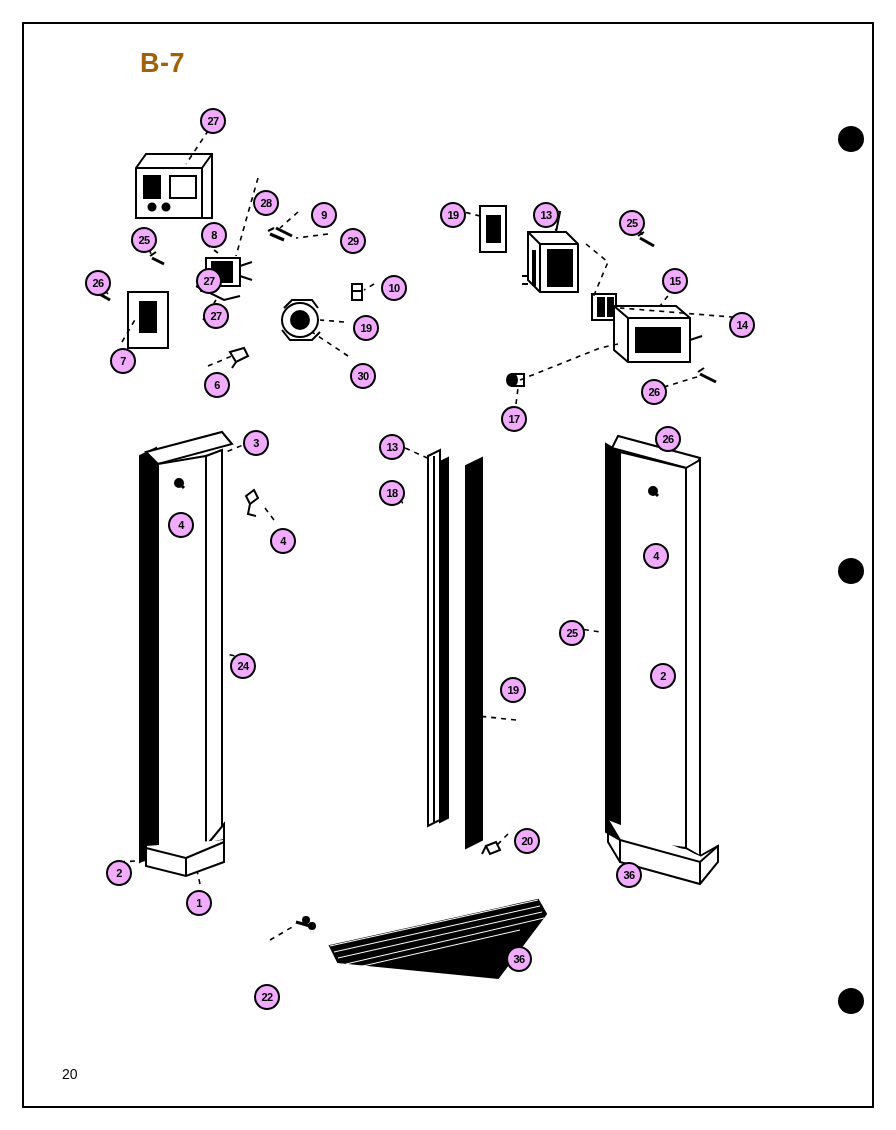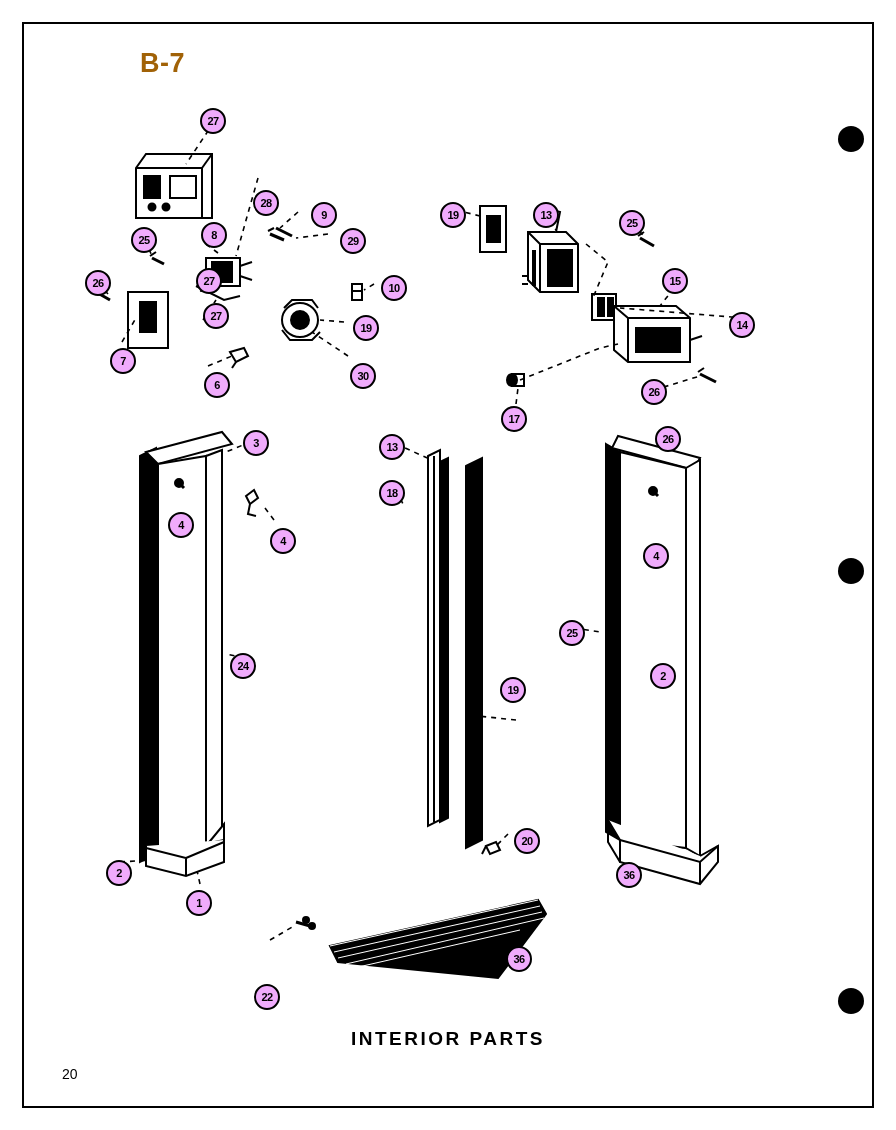--- a/index.html
+++ b/index.html
@@ -341,16 +341,15 @@
   <div class="callout" style="left:106px;  top:860px;">2</div>
   <div class="callout" style="left:616px;  top:862px;">36</div>
   <div class="callout" style="left:186px;  top:890px;">1</div>
   <div class="callout" style="left:254px;  top:984px;">22</div>
   <div class="callout" style="left:506px;  top:946px;">36</div>
 
   <div class="hole" style="left:838px; top:126px;"></div>
   <div class="hole" style="left:838px; top:558px;"></div>
   <div class="hole" style="left:838px; top:988px;"></div>
 
-  <div class="figure-title">INTERIOR PARTS</div>
   <div class="page-number">20</div>
 
 </div>
 
 </body></html>

